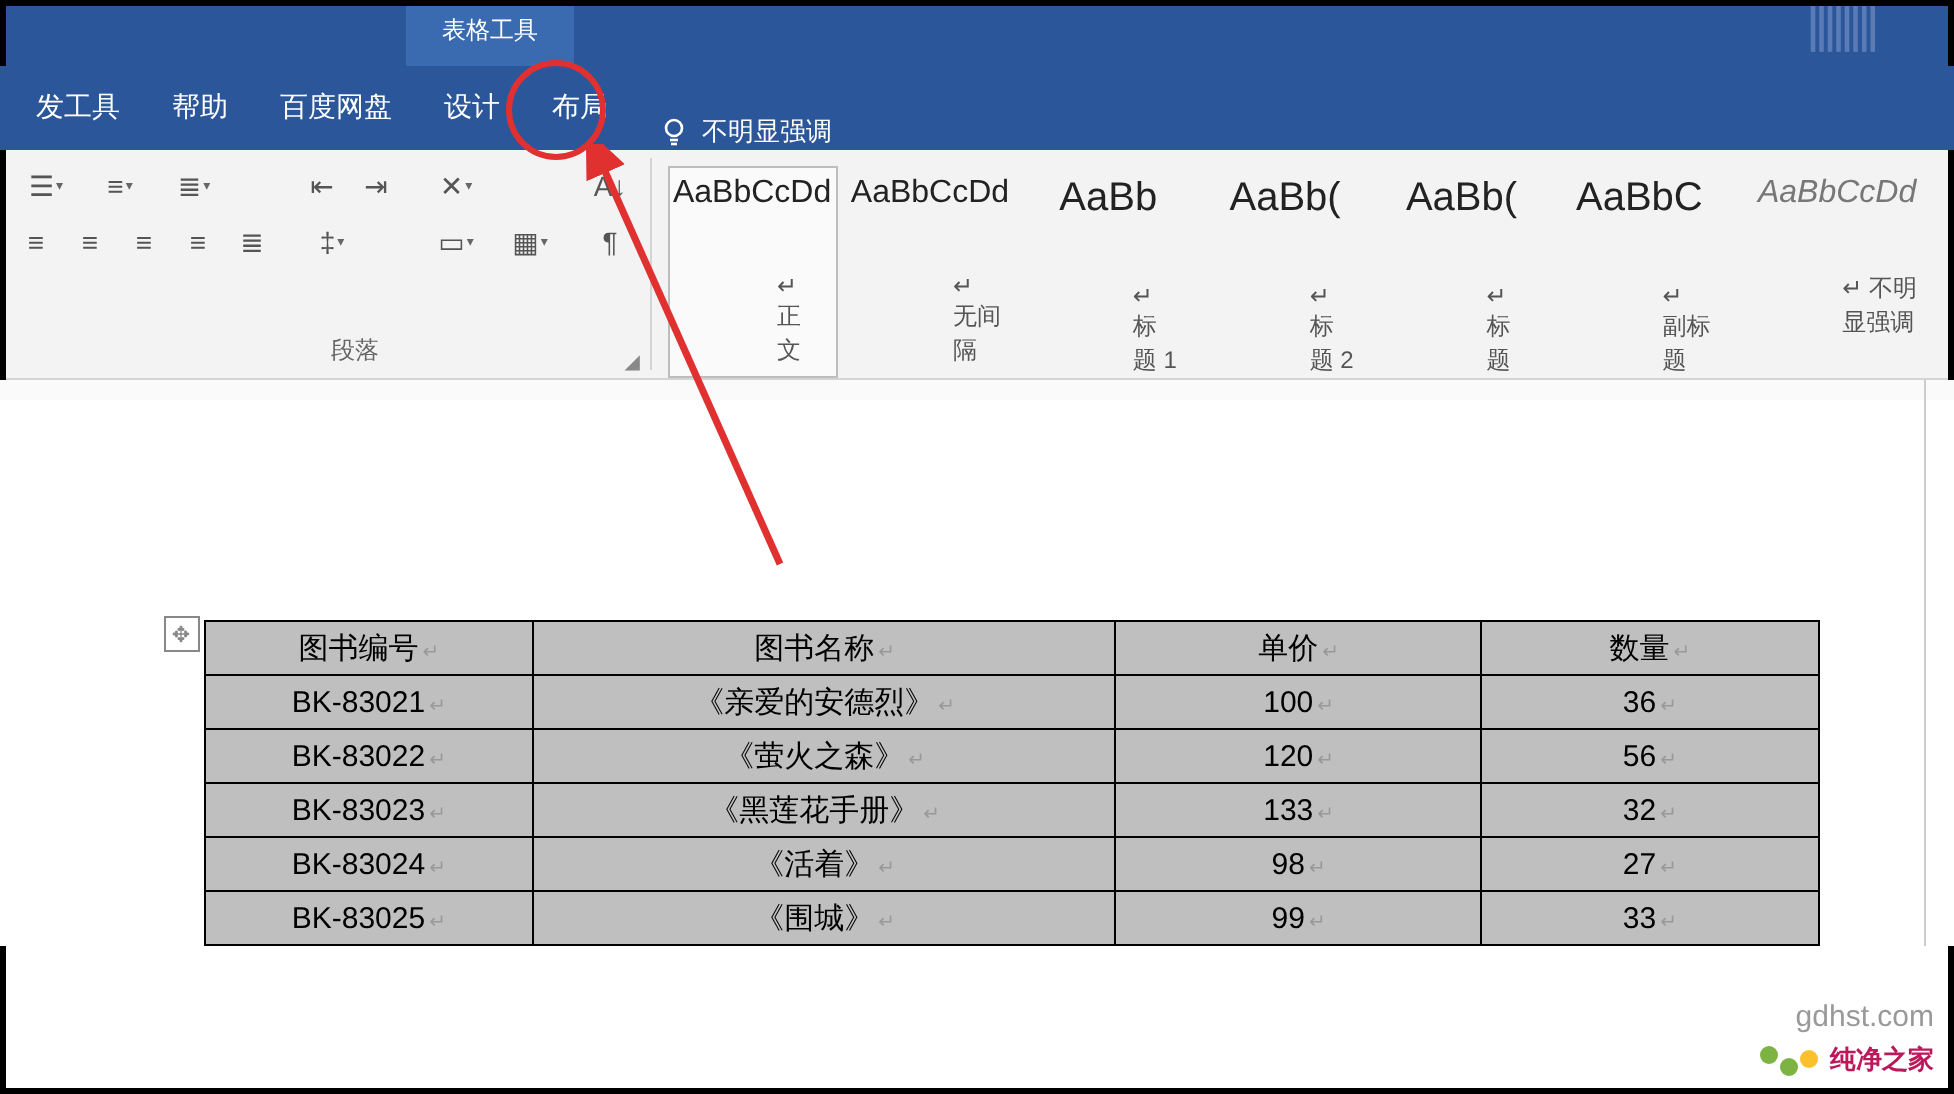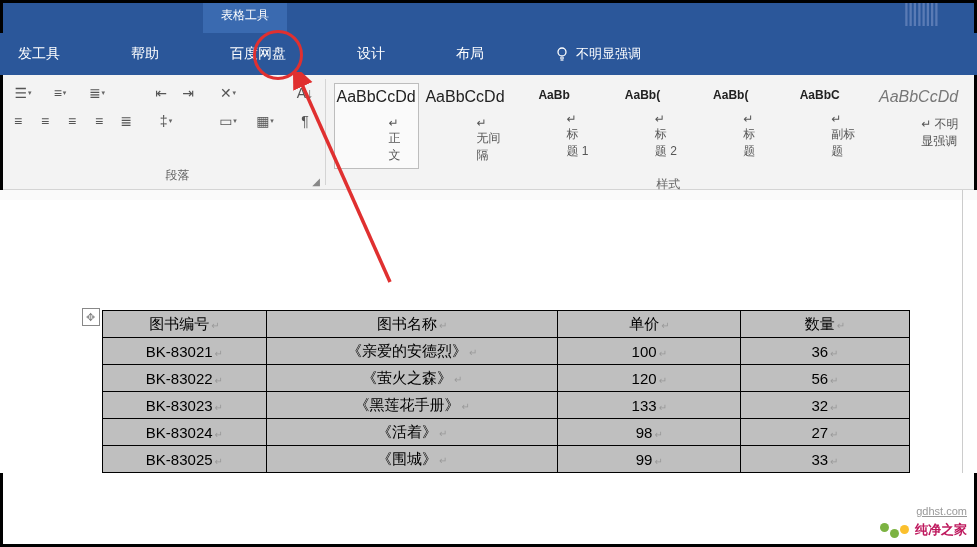--- a/index.html
+++ b/index.html
@@ -3,21 +3,21 @@
   <meta charset="utf-8">
   <style>
     * { box-sizing: border-box; margin: 0; padding: 0; }
     body { font-family: "Microsoft YaHei", sans-serif; font-size: 13px; background: #fff; overflow: hidden; }
     
     .titlebar { background: #2b579a; height: 33px; display: flex; justify-content: flex-end; }
     .titlebar-spacer { width: 203px; }
     .context-tab-group { background: #3a6ab0; color: #fff; padding: 7px 18px; font-size: 12px; }
     .titlebar-deco { margin-left: auto; color: #5a7bb5; font-size: 28px; padding-right: 40px; letter-spacing: -3px; line-height: 0.8; }
     
-    .tabbar { background: #2b579a; height: 42px; display: flex; align-items: center; color: #fff; position: relative; padding-left: 5px; gap: 45px; }
+    .tabbar { background: #2b579a; height: 42px; display: flex; align-items: flex-end; color: #fff; position: relative; padding-left: 5px; }
     .tab { padding: 0 13px; height: 42px; display: flex; align-items: center; cursor: pointer; font-size: 14px; }
     .search-hint { display: flex; align-items: center; gap: 6px; margin-left: 12px; }
     .bulb { width: 16px; height: 16px; }
     
     .circle-annotation { position: absolute; left: 253px; top: 30px; width: 50px; height: 50px; border: 3px solid #e03030; border-radius: 50%; pointer-events: none; z-index: 50; }
     .arrow-svg { position: absolute; left: 240px; top: 72px; pointer-events: none; z-index: 50; }
     
     .ribbon { background: #f3f3f3; border-bottom: 1px solid #d4d4d4; height: 115px; display: flex; }
     .ribbon-group { display: flex; flex-direction: column; height: 100%; }
     .ribbon-group-body { flex: 1; display: flex; align-items: flex-start; padding: 4px 6px; gap: 3px; }
@@ -25,44 +25,44 @@
     .ribbon-sep { width: 1px; background: #d4d4d4; margin: 4px 2px; }
     .dialog-launcher { position: absolute; right: 3px; bottom: 2px; font-size: 10px; color: #888; cursor: pointer; }
     
     .btn-col { display: flex; flex-direction: column; gap: 4px; padding-top: 2px; }
     .btn-row { display: flex; gap: 3px; }
     .rb-btn { width: 24px; height: 24px; display: flex; align-items: center; justify-content: center; cursor: pointer; border-radius: 2px; }
     .rb-btn-wide { width: 34px; }
     .rb-ico { font-size: 14px; color: #555; }
     .drop-arrow { font-size: 7px; color: #666; margin-left: 1px; }
     
-    .style-item { display: flex; flex-direction: column; align-items: center; padding: 4px 6px; cursor: pointer; min-width: 85px; border: 1px solid transparent; }
+    .style-item { display: flex; flex-direction: column; align-items: center; padding: 4px 6px; cursor: pointer; min-width: 85px; border: 1px solid transparent; gap: 20px; }
     .style-item.sel { border: 1px solid #bdbdbd; background: #fafafa; }
     .style-preview { font-size: 16px; color: #222; white-space: nowrap; }
-    .style-preview.bold { font-weight: 700; font-size: 12px; }
+    .style-preview.bold { font-weight: 400; font-size: 20px; }
     .style-preview.italic { font-style: italic; color: #777; }
     .style-label { font-size: 12px; color: #555; margin-top: 10px; margin-left: 48px; }
     
     .doc-area { background: #fff; position: relative; padding-top: 120px; }
     .doc-scroll-shadow { position: absolute; top: 0; left: 0; right: 0; height: 10px; background: rgba(0,0,0,0.02); }
     .page { margin: 0 auto; width: 870px; position: relative; }
     .table-handle { position: absolute; left: 28px; top: -2px; width: 18px; height: 18px; border: 1px solid #888; background: #fff; display: flex; align-items: center; justify-content: center; font-size: 11px; color: #888; cursor: move; }
     
     table.doc-table { border-collapse: collapse; width: 808px; margin-left: 48px; }
     table.doc-table th, table.doc-table td { border: 1px solid #000; background: #bfbfbf; text-align: center; font-size: 15px; height: 27px; font-weight: normal; color: #000; position: relative; }
     table.doc-table td { background: #bfbfbf; }
     .col1 { width: 153px; }
     .col2 { width: 270px; }
     .col3 { width: 170px; }
     .col4 { width: 156px; }
     .cr-mark { font-size: 10px; color: #999; margin-left: 2px; }
     .para-mark { position: absolute; left: 48px; font-size: 11px; color: #999; margin-top: 2px; }
     
     .watermark { position: fixed; right: 10px; bottom: 8px; display: flex; align-items: center; gap: 6px; font-size: 13px; color: #be185d; }
-    .wm-sub { position: fixed; right: 10px; bottom: 30px; font-size: 11px; color: #999; text-decoration: underline; }
+    .wm-sub { position: fixed; right: 10px; bottom: 30px; font-size: 15px; color: #999; }
     .wm-ico { display: flex; gap: 1px; }
     .wm-dot { width: 9px; height: 9px; border-radius: 50%; }
     
     .ruler-edge { position: absolute; top: 0; bottom: 0; right: 14px; width: 1px; background: #ccc; }
     .black-border { position: fixed; inset: 0; border: 3px solid #000; pointer-events: none; }
   </style>
 </head>
 <body>
 
 <div class="black-border"></div>

